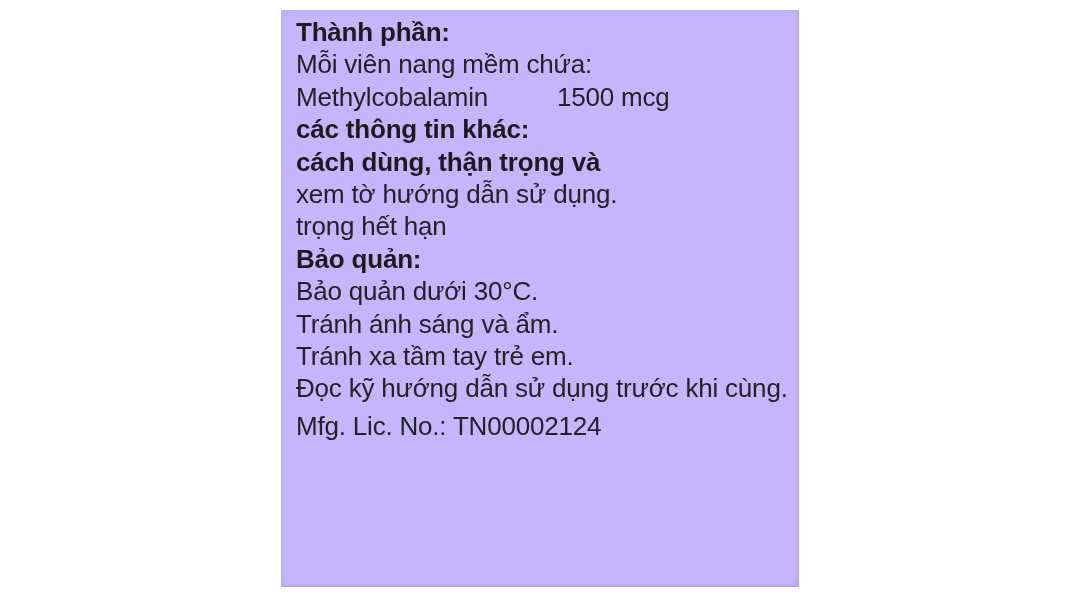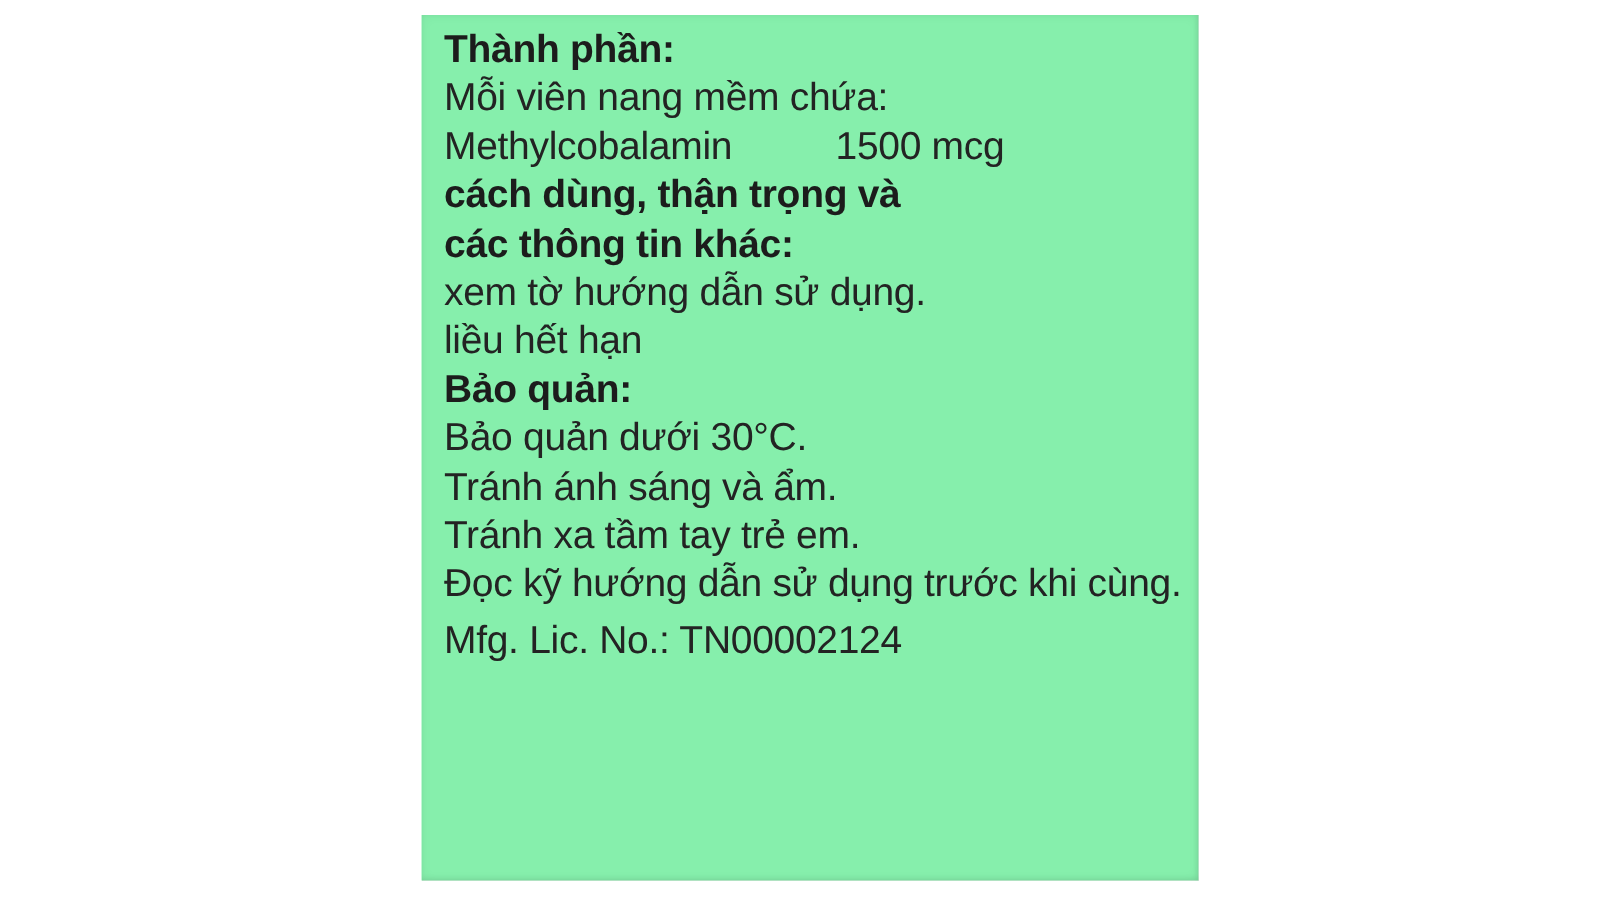--- a/index.html
+++ b/index.html
@@ -11,21 +11,21 @@
   }
   .stage {
     position: relative;
     width: 1080px; height: 600px;
     background: #ffffff;
   }
   .panel {
     position: absolute;
     left: 281px; top: 10px;
     width: 518px; height: 577px;
-    background: #86efac;
+    background: #c4b5fd;
     box-shadow: inset 0 0 8px rgba(0,0,0,0.05), inset -2px 0 3px rgba(0,0,0,0.04), inset 0 -2px 3px rgba(0,0,0,0.05);
     padding: 6px 8px 0 15px;
     color: #232323;
   }
   .line {
     font-size: 26px;
     line-height: 32.4px;
     white-space: nowrap;
     letter-spacing: -0.2px;
   }
@@ -37,24 +37,24 @@
 </head>
 <body>
 
 <div class="stage">
   <div class="panel">
 
     <div class="line b">Thành phần:</div>
     <div class="line">Mỗi viên nang mềm chứa:</div>
     <div class="line"><span class="ing-name">Methylcobalamin</span><span>1500 mcg</span></div>
 
+    <div class="line b">các thông tin khác:</div>
     <div class="line b">cách dùng, thận trọng và</div>
-    <div class="line b">các thông tin khác:</div>
     <div class="line">xem tờ hướng dẫn sử dụng.</div>
-    <div class="line">liều hết hạn</div>
+    <div class="line">trọng hết hạn</div>
 
     <div class="line b">Bảo quản:</div>
     <div class="line">Bảo quản dưới 30°C.</div>
     <div class="line">Tránh ánh sáng và ẩm.</div>
     <div class="line">Tránh xa tầm tay trẻ em.</div>
     <div class="line">Đọc kỹ hướng dẫn sử dụng trước khi cùng.</div>
 
     <div class="line gap-sm">Mfg. Lic. No.: TN00002124</div>
 
   </div>

